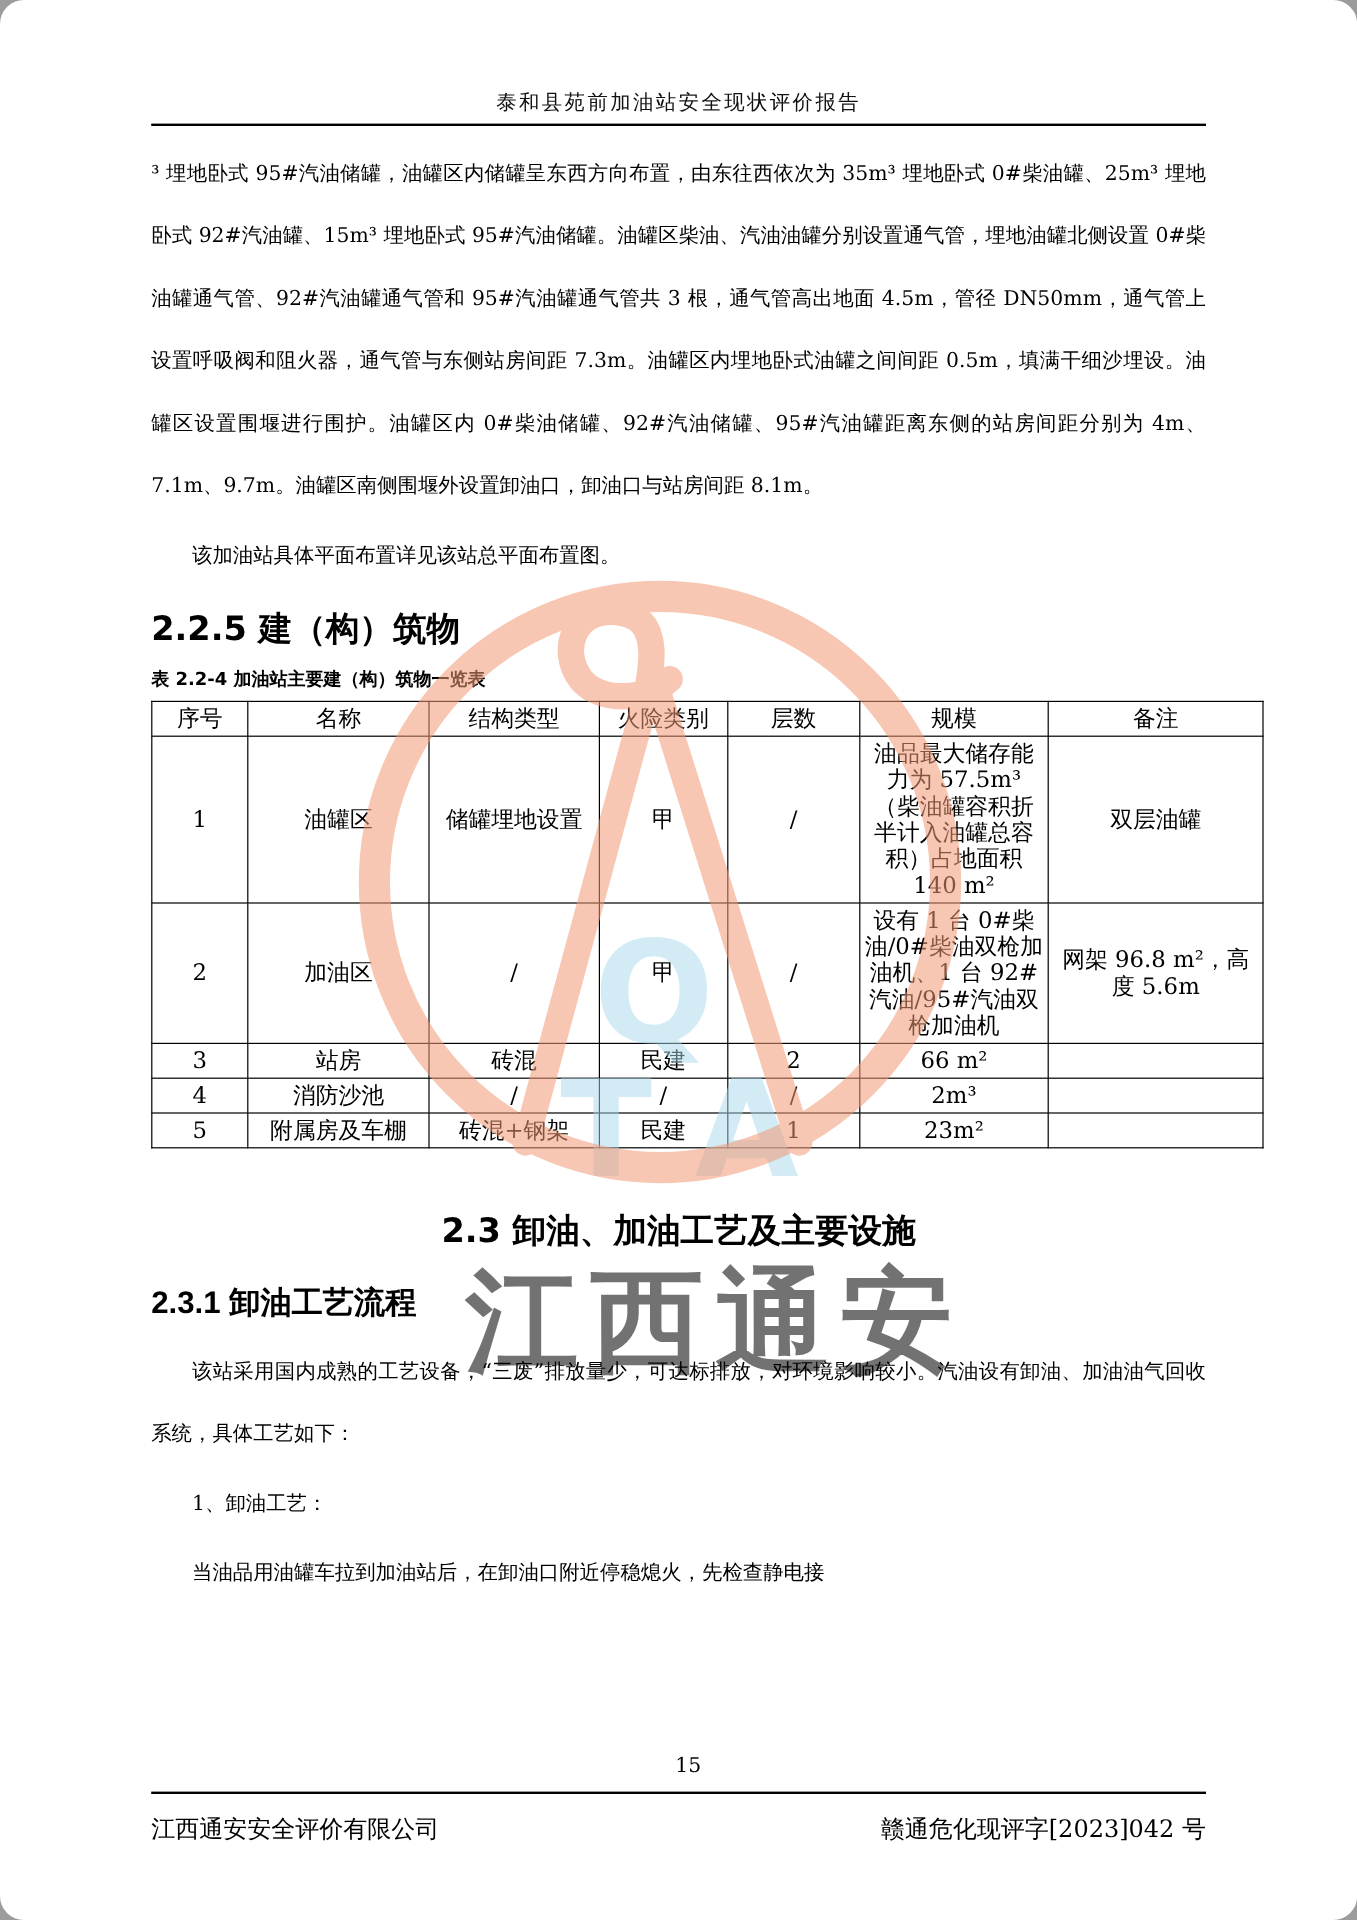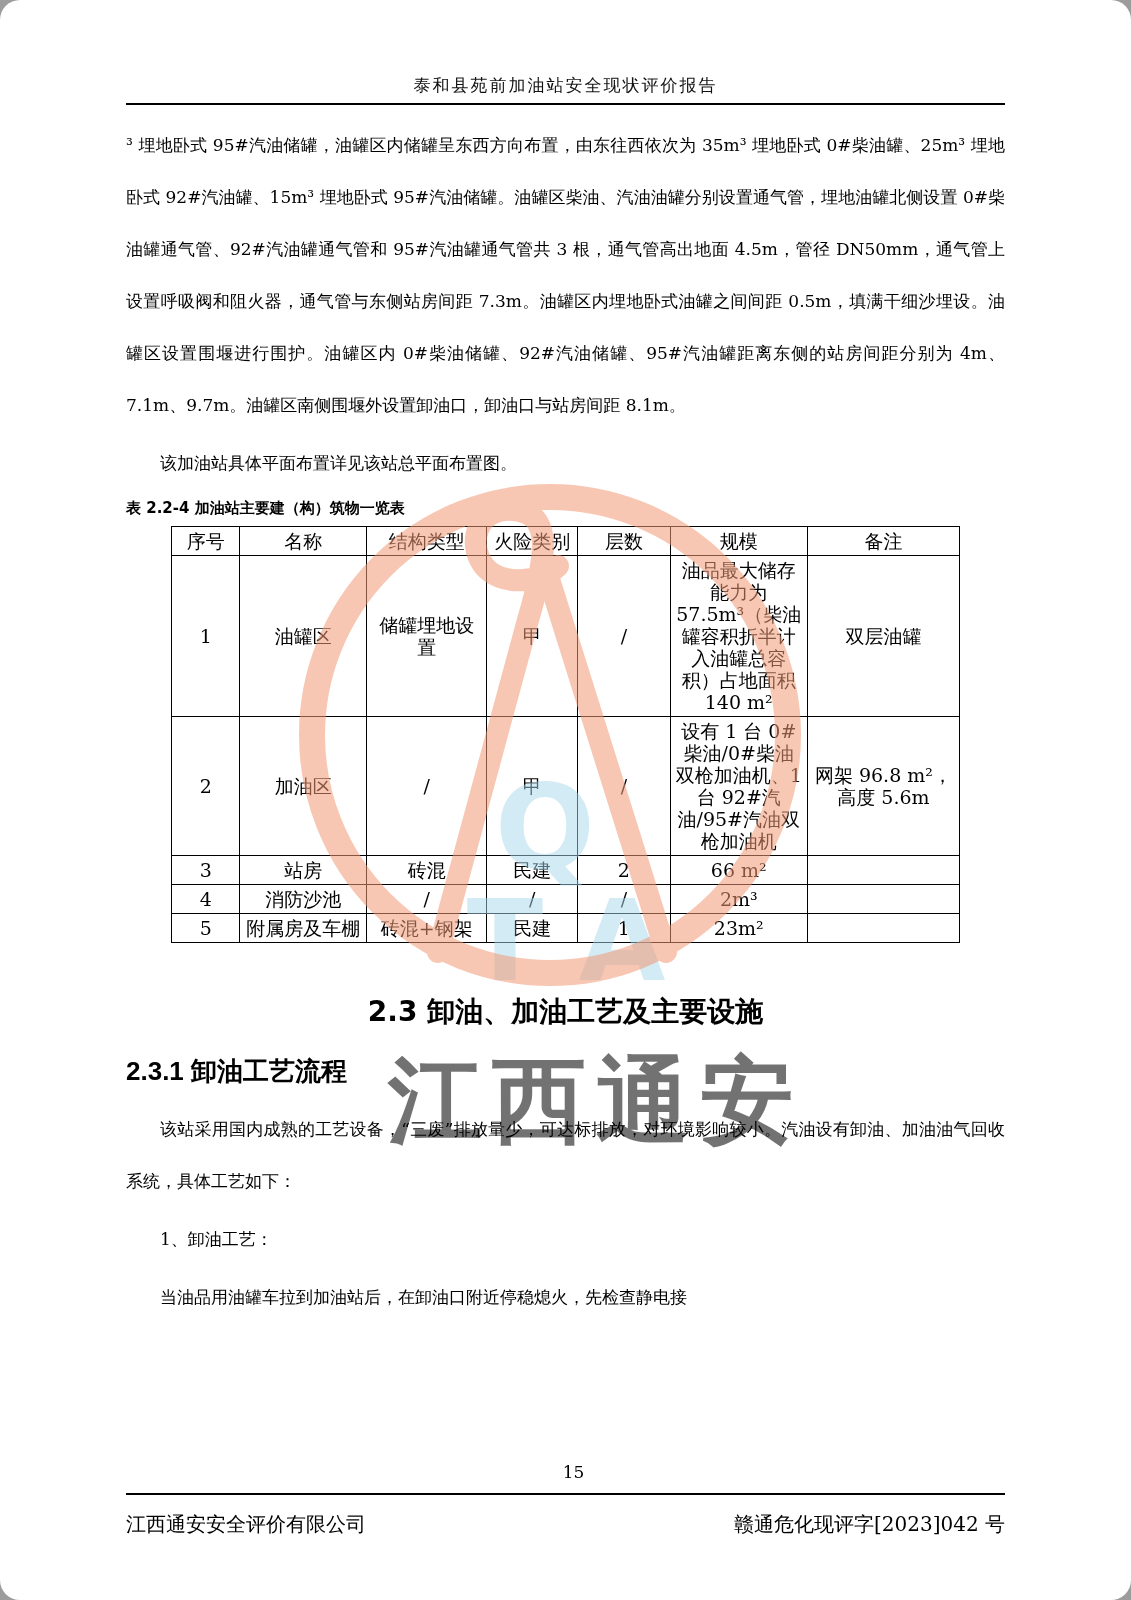--- a/index.html
+++ b/index.html
@@ -38,21 +38,21 @@
     font-size:26px; font-weight:bold; line-height:44px; margin-top:14px;
     font-family:Liberation Sans, sans-serif;
   }
 
   .tbl-caption {
     text-align:left; font-size:15px; font-weight:bold; margin-top:10px; margin-bottom:8px;
     font-family:"DejaVu Sans","Liberation Sans",sans-serif;
   }
 
   table.tbl {
-    width:789px; margin:0 auto; border-collapse:collapse;
+    width:927px; margin:0 auto; border-collapse:collapse;
     font-size:19px; line-height:22px;
   }
   table.tbl th, table.tbl td {
     border:1.5px solid #000;
     text-align:center; vertical-align:middle;
     padding:3px 4px;
     font-weight:normal;
   }
 
   
@@ -81,20 +81,21 @@
 <div class="page">
 
   <div class="inner">
     <div class="doc-header">
       <div class="title">泰和县苑前加油站安全现状评价报告</div>
     </div>
 
     <p class="para" style="margin-top:14px;">³ 埋地卧式 95#汽油储罐，油罐区内储罐呈东西方向布置，由东往西依次为 35m³ 埋地卧式 0#柴油罐、25m³ 埋地卧式 92#汽油罐、15m³ 埋地卧式 95#汽油储罐。油罐区柴油、汽油油罐分别设置通气管，埋地油罐北侧设置 0#柴油罐通气管、92#汽油罐通气管和 95#汽油罐通气管共 3 根，通气管高出地面 4.5m，管径 DN50mm，通气管上设置呼吸阀和阻火器，通气管与东侧站房间距 7.3m。油罐区内埋地卧式油罐之间间距 0.5m，填满干细沙埋设。油罐区设置围堰进行围护。油罐区内 0#柴油储罐、92#汽油储罐、95#汽油罐距离东侧的站房间距分别为 4m、7.1m、9.7m。油罐区南侧围堰外设置卸油口，卸油口与站房间距 8.1m。</p>
     <p class="para indent">该加油站具体平面布置详见该站总平面布置图。</p>
 
+    <h2 class="h-big">2.2.5 建（构）筑物</h2>
 
     <div class="tbl-caption">表 2.2-4 加油站主要建（构）筑物一览表</div>
 
     <table class="tbl">
       <colgroup>
         <col style="width:73px">
           <col style="width:138px">
           <col style="width:129px">
         <col style="width:98px">
           <col style="width:100px">

